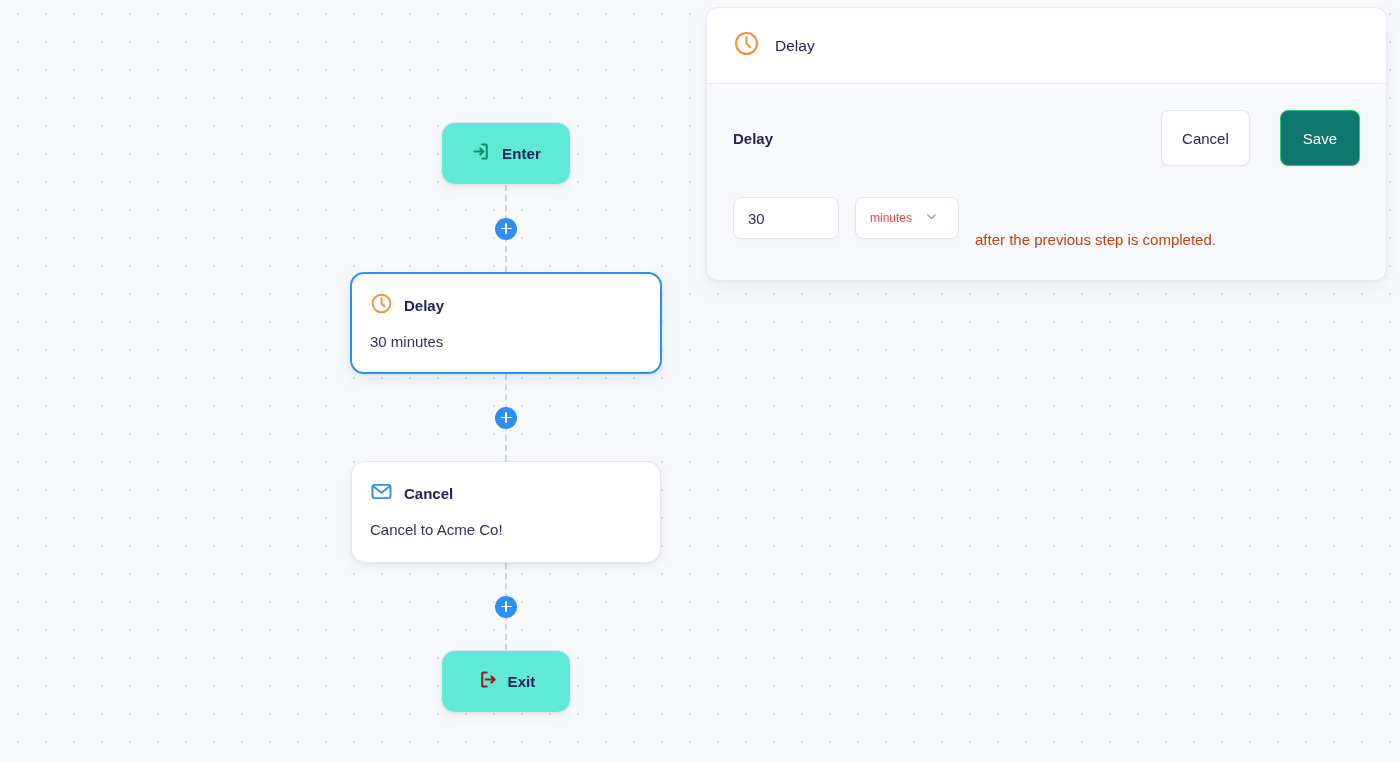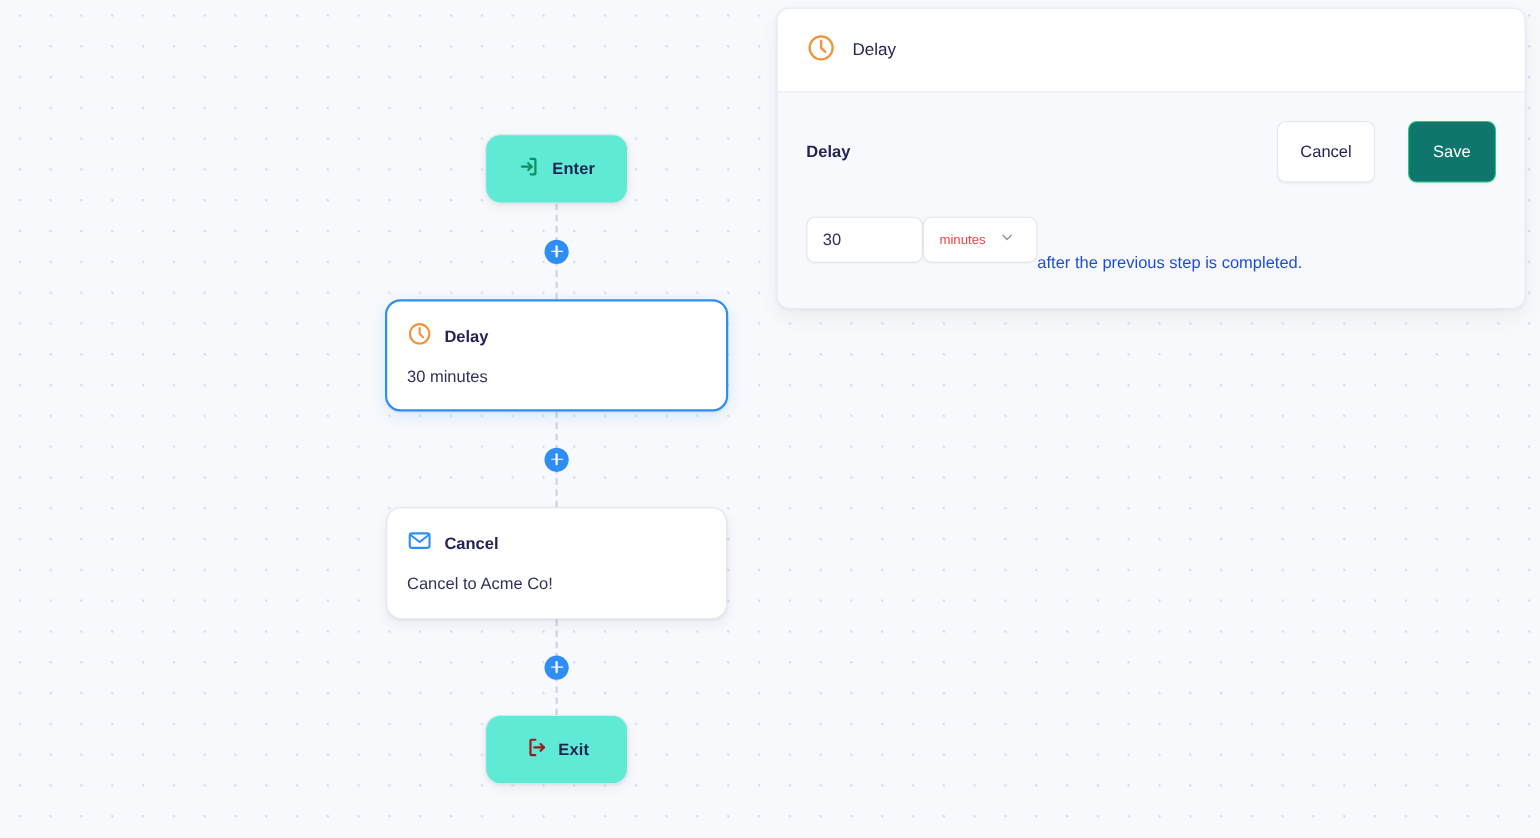--- a/index.html
+++ b/index.html
@@ -205,21 +205,21 @@
     border: 1px solid #22ce7e;
     color: #ffffff;
     box-shadow: 0 1px 2px rgba(32,40,80,0.06);
     padding: 0 22px;
     margin-left: 16px;
   }
 
   .panel-form-row {
     display: flex;
     align-items: center;
-    gap: 0;
+    gap: 16px;
   }
   .num-input {
     width: 106px;
     height: 42px;
     background: #ffffff;
     border: 1px solid #e3e6f0;
     border-radius: 8px;
     padding: 0 14px;
     font-family: "Liberation Sans", sans-serif;
     font-size: 15px;
@@ -239,21 +239,21 @@
     gap: 13px;
     cursor: pointer;
     box-shadow: 0 1px 2px rgba(32,40,80,0.04);
   }
   .unit-select-value {
     font-size: 12px;
     color: #ef4444;
   }
   .trailing-text {
     font-size: 15px;
-    color: #1d4ed8;
+    color: #c2410c;
     margin-top: 43px;
   }
   .ico { display: block; flex: none; }
 </style>
 </head>
 <body>
 
 <div id="app">
 
   <div id="canvas"></div>

